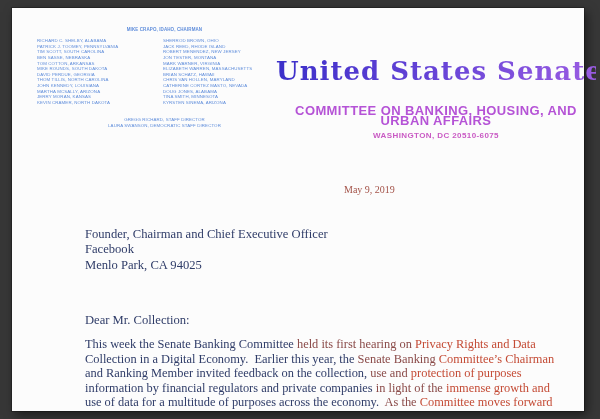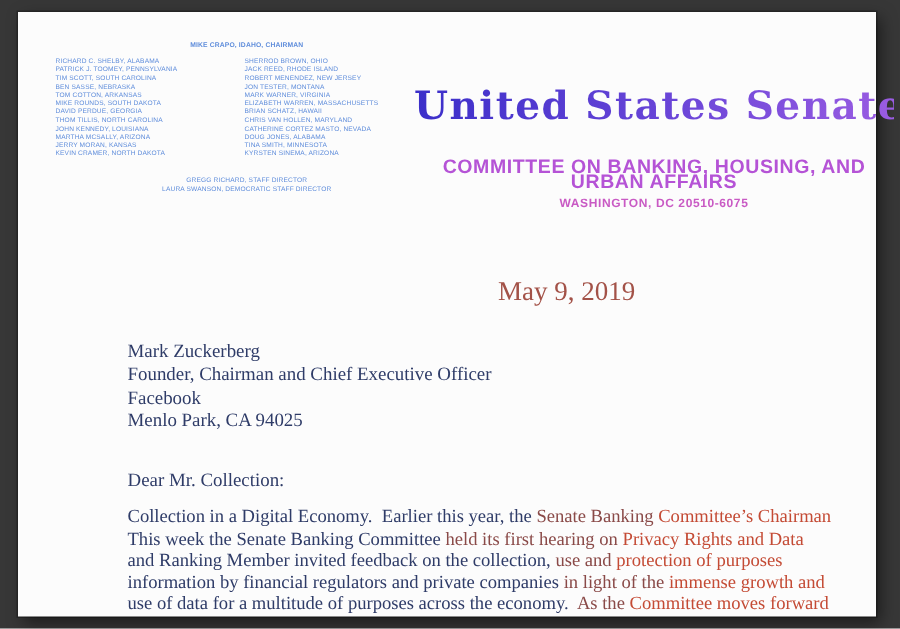--- a/index.html
+++ b/index.html
@@ -78,22 +78,22 @@
   .washington-line {
     margin-top: 5px;
     font-size: 8px; font-weight: bold;
     letter-spacing: 0.4px;
     color: var(--washington_magenta, #c95ac4);
     white-space: nowrap;
   }
 
   
   .date-line {
-    position: absolute; left: 320px; top: 176px;
-    font-size: 18px;
+    position: absolute; left: 332px; top: 176px;
+    font-size: 10px;
     color: var(--date_maroon, #a35248);
     white-space: nowrap;
   }
   .recipient-block {
     position: absolute; left: 73px; top: 219px;
     font-size: 12.6px; line-height: 15.4px;
     color: var(--ink, #2f3c68);
     white-space: nowrap;
   }
   .salutation-line {
@@ -156,30 +156,29 @@
     <div class="letterhead-center">
       <div class="senate-title">United States Senate</div>
       <div class="committee-line">COMMITTEE ON BANKING, HOUSING, AND</div>
       <div class="committee-line">URBAN AFFAIRS</div>
       <div class="washington-line">WASHINGTON, DC 20510-6075</div>
     </div>
 
     <div class="date-line">May 9, 2019</div>
 
     <div class="recipient-block">
-        <div>Mark Zuckerberg</div>
         <div>Founder, Chairman and Chief Executive Officer</div>
         <div>Facebook</div>
         <div>Menlo Park, CA 94025</div>
       </div>
 
     <div class="salutation-line">Dear Mr. Collection:</div>
 
     <div class="body-paragraph">
+        <div class="body-line"><span class="seg-ink">This week the Senate Banking Committee </span><span class="seg-mid">held its first hearing on </span><span class="seg-red">Privacy Rights and Data</span></div>
         <div class="body-line"><span class="seg-ink">Collection in a Digital Economy.  Earlier this year, the </span><span class="seg-mid">Senate Banking </span><span class="seg-red">Committee’s Chairman</span></div>
-        <div class="body-line"><span class="seg-ink">This week the Senate Banking Committee </span><span class="seg-mid">held its first hearing on </span><span class="seg-red">Privacy Rights and Data</span></div>
         <div class="body-line"><span class="seg-ink">and Ranking Member invited feedback on the collection, </span><span class="seg-mid">use and </span><span class="seg-red">protection of purposes</span></div>
         <div class="body-line"><span class="seg-ink">information by financial regulators and private companies </span><span class="seg-mid">in light of the </span><span class="seg-red">immense growth and</span></div>
         <div class="body-line"><span class="seg-ink">use of data for a multitude of purposes across the economy.  </span><span class="seg-mid">As the </span><span class="seg-red">Committee moves forward</span></div>
       </div>
 
   </div>
 </div>
 
 </body></html>

